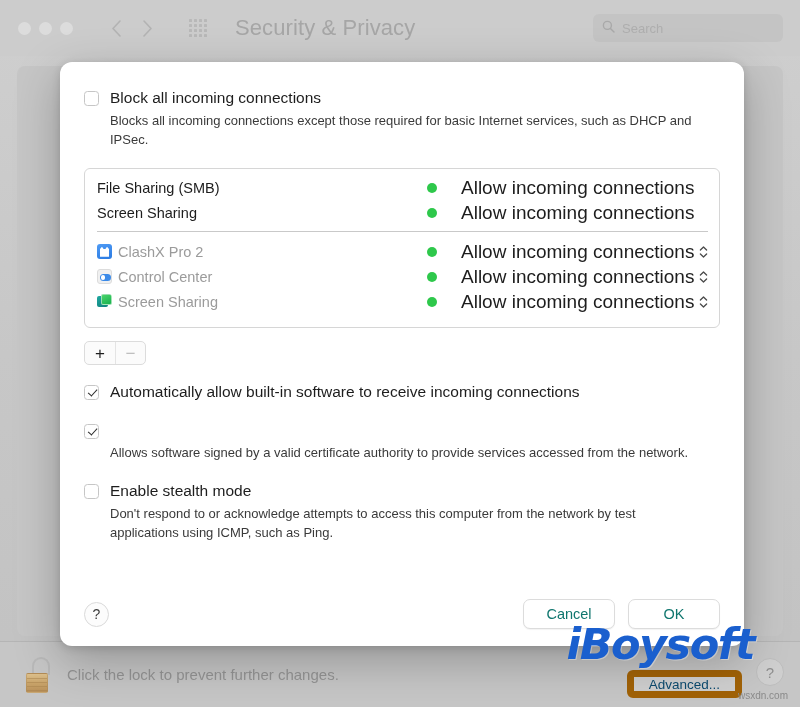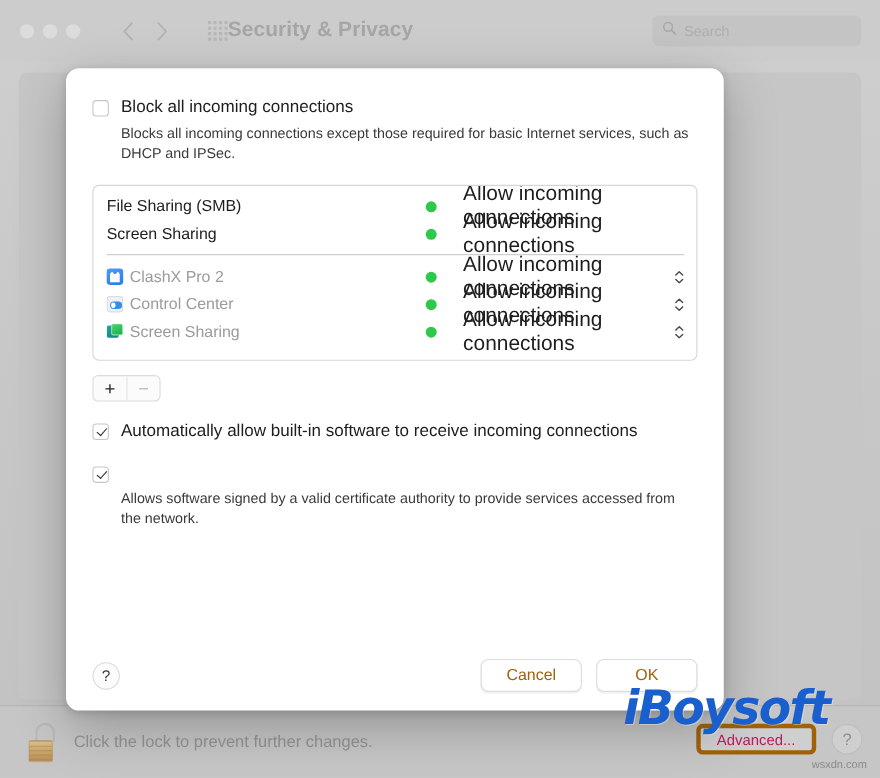--- a/index.html
+++ b/index.html
@@ -64,22 +64,23 @@
     gap: 2px;
   }
   .grid-icon i {
     display: block;
     width: 3px; height: 3px;
     background: #b8b8b8;
     border-radius: 0.5px;
   }
 
   .prefs-title {
-    font-size: 19px;
-    font-weight: 700;
+    margin-left: 28px;
+    font-size: 22px;
+    font-weight: 400;
     color: #a6a6a6;
     letter-spacing: 0.1px;
   }
 
   .search-box {
     position: absolute;
     right: 17px;
     top: 14px;
     width: 190px;
     height: 28px;
@@ -149,30 +150,30 @@
 
   .lock-text {
     margin-left: 13px;
     font-size: 15px;
     color: #949494;
   }
 
   .advanced-btn {
     position: absolute;
     right: 58px;
-    top: 16px;
+    top: 28px;
     height: 28px;
     padding: 0 15px;
     background: #cfcfcf;
-    border: 4px solid #a16207;
+    border: 7px solid #a16207;
     border-radius: 6px;
     display: flex;
     align-items: center;
     font-size: 13.5px;
-    color: #be185d;
+    color: #0c4a6e;
   }
 
   .help-btn-bottom {
     position: absolute;
     right: 16px;
     top: 16px;
     width: 28px; height: 28px;
     border-radius: 50%;
     background: #cfcfcf;
     border: 1px solid #bdbdbd;
@@ -205,21 +206,21 @@
     font-size: 10px;
     color: #8a8a8a;
     z-index: 40;
   }
 
   
   .sheet {
     position: absolute;
     left: 60px;
     top: 62px;
-    width: 598px;
+    width: 684px;
     height: 584px;
     background: #ffffff;
     border-radius: 12px;
     box-shadow: 0 14px 46px rgba(0,0,0,0.26), 0 2px 8px rgba(0,0,0,0.14);
     z-index: 30;
     overflow: hidden;
   }
 
   .sheet-inner {
     padding: 26px 24px 0 24px;
@@ -433,21 +434,21 @@
   .footer-spacer { flex: 1; }
   .btn {
     height: 30px;
     min-width: 92px;
     padding: 0 18px;
     border-radius: 7px;
     border: 1px solid #dcdcdc;
     background: #ffffff;
     box-shadow: 0 1px 1px rgba(0,0,0,0.05);
     font-size: 14.5px;
-    color: #a16207;
+    color: #0f766e;
     display: flex;
     align-items: center;
     justify-content: center;
     margin-left: 13px;
   }
 </style>
 </head>
 <body>
 
 <div id="root">
@@ -625,20 +626,27 @@
         </div>
       </div>
 
       <div class="opt-block tight">
         <div class="cb-row">
           <span class="cbox checked"></span>
         </div>
         <div class="cb-desc indent-desc">Allows software signed by a valid certificate authority to provide services accessed from the network.</div>
       </div>
 
+      <div class="opt-block tight">
+        <div class="cb-row">
+          <span class="cbox"></span>
+          <span class="cb-label">Enable stealth mode</span>
+        </div>
+        <div class="cb-desc indent-desc">Don't respond to or acknowledge attempts to access this computer from the network by test applications using ICMP, such as Ping.</div>
+      </div>
 
     </div>
 
     <div class="sheet-footer">
       <div class="help-btn">?</div>
       <div class="footer-spacer"></div>
       <div class="btn">Cancel</div>
       <div class="btn">OK</div>
     </div>
   </div>

